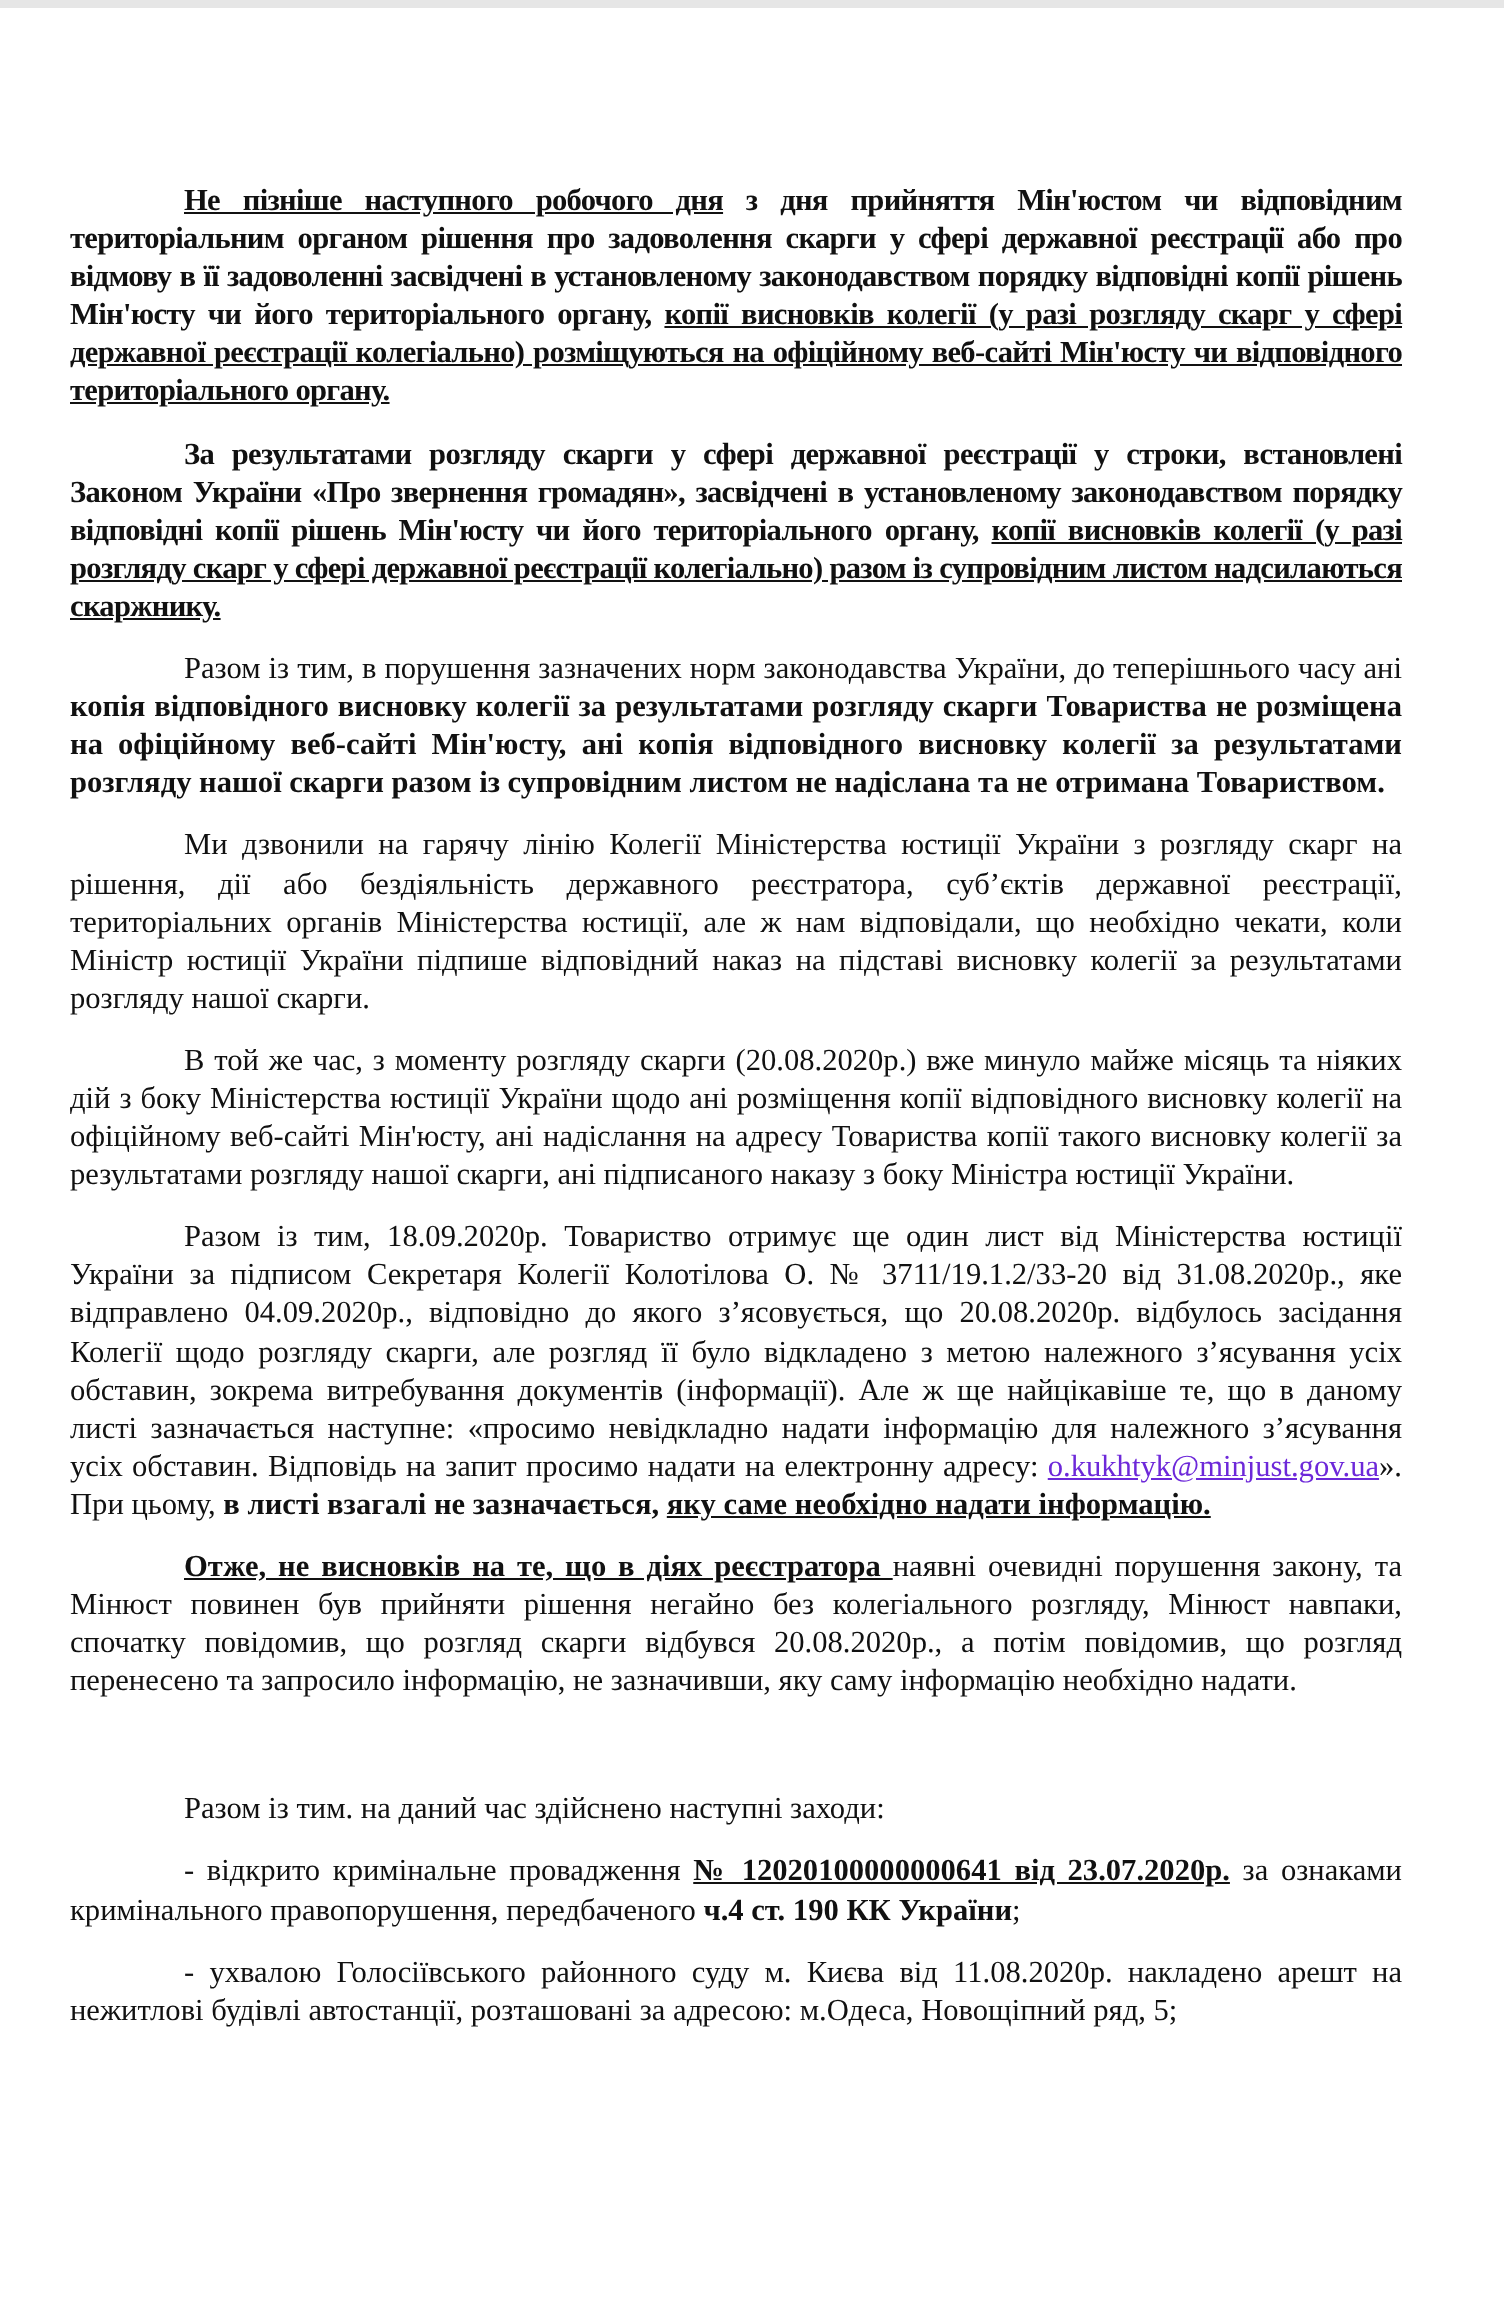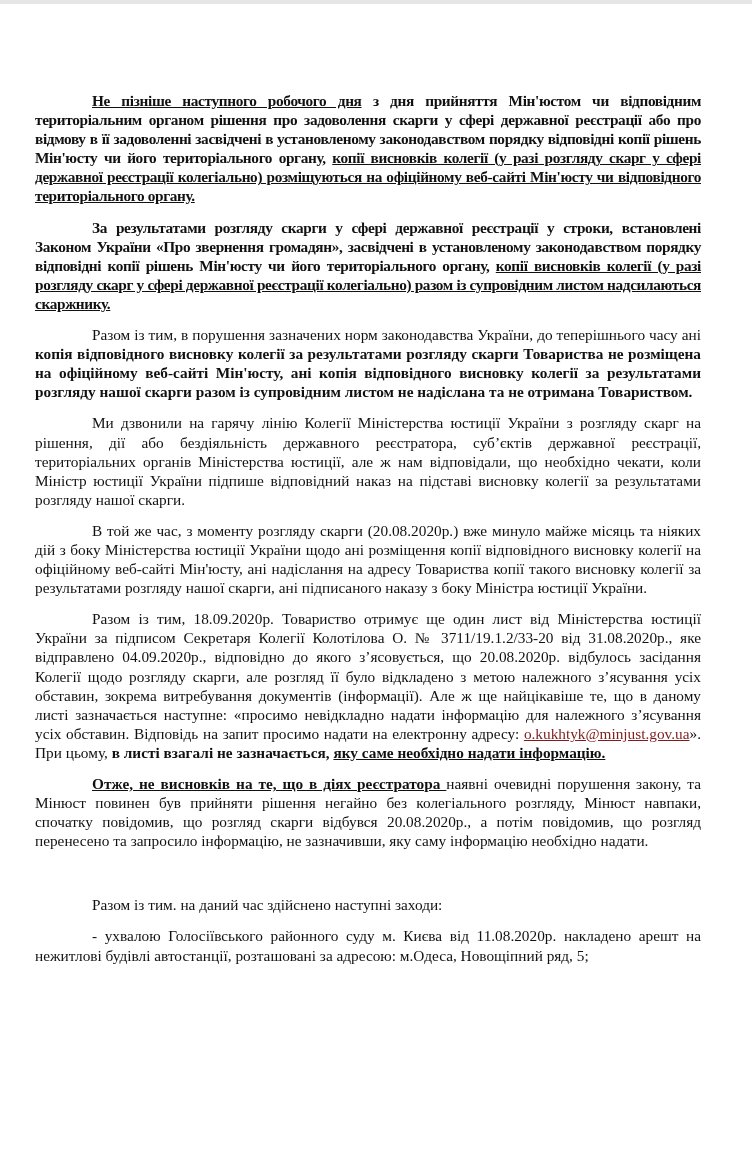--- a/index.html
+++ b/index.html
@@ -29,21 +29,21 @@
     }
     .page p {
       margin: 12px;
       text-indent: 57px;
     }
     .b { font-weight: bold; }
     .u { text-decoration: underline; }
     .narrow { letter-spacing: -0.35px; }
     .gap { height: 21px; }
     a.email {
-      color: #7f1d1d;
+      color: #6d28d9;
       text-decoration: underline;
     }
   </style>
 </head>
 <body>
 
 <div class="top-band"></div>
 
 <div class="page">
 
@@ -60,16 +60,17 @@
   <p><span>Разом із тим, 18.09.2020р. Товариство отримує ще один лист від Міністерства юстиції України за підписом Секретаря Колегії Колотілова О.  № 3711/19.1.2/33-20 від 31.08.2020р., яке відправлено 04.09.2020р., відповідно до якого з’ясовується, що 20.08.2020р. відбулось засідання Колегії щодо розгляду скарги, але розгляд її було відкладено з метою належного з’ясування усіх обставин, зокрема витребування документів (інформації). Але ж ще найцікавіше те, що в даному листі зазначається наступне: «просимо невідкладно надати інформацію для належного з’ясування усіх обставин. Відповідь на запит просимо надати на електронну адресу: </span><a class="email" href="#">o.kukhtyk@minjust.gov.ua</a><span>». При цьому, </span><span class="b">в листі взагалі не зазначається, </span><span class="b u">яку саме необхідно надати інформацію.</span></p>
 
 
   <p><span class="b u">Отже, не висновків на те, що в діях реєстратора </span><span>наявні очевидні порушення закону, та Мінюст повинен був прийняти рішення негайно без колегіального розгляду, Мінюст навпаки, спочатку повідомив, що розгляд скарги відбувся 20.08.2020р., а потім повідомив, що розгляд перенесено та запросило інформацію, не зазначивши, яку саму інформацію необхідно надати.</span></p>
 
 
   <div class="gap"></div>
 
   <p><span>Разом із тим. на даний час здійснено наступні заходи:</span></p>
 
+  <p><span>- відкрито кримінальне провадження </span><span class="b u">№ 12020100000000641 від 23.07.2020р.</span><span> за ознаками кримінального правопорушення, передбаченого </span><span class="b">ч.4 ст. 190 КК України</span><span>;</span></p>
 
   <p><span>- ухвалою Голосіївського районного суду м. Києва від 11.08.2020р. накладено арешт на нежитлові будівлі автостанції, розташовані за адресою: м.Одеса, Новощіпний ряд, 5;</span></p>
 
 </div>
 
 </body></html>

